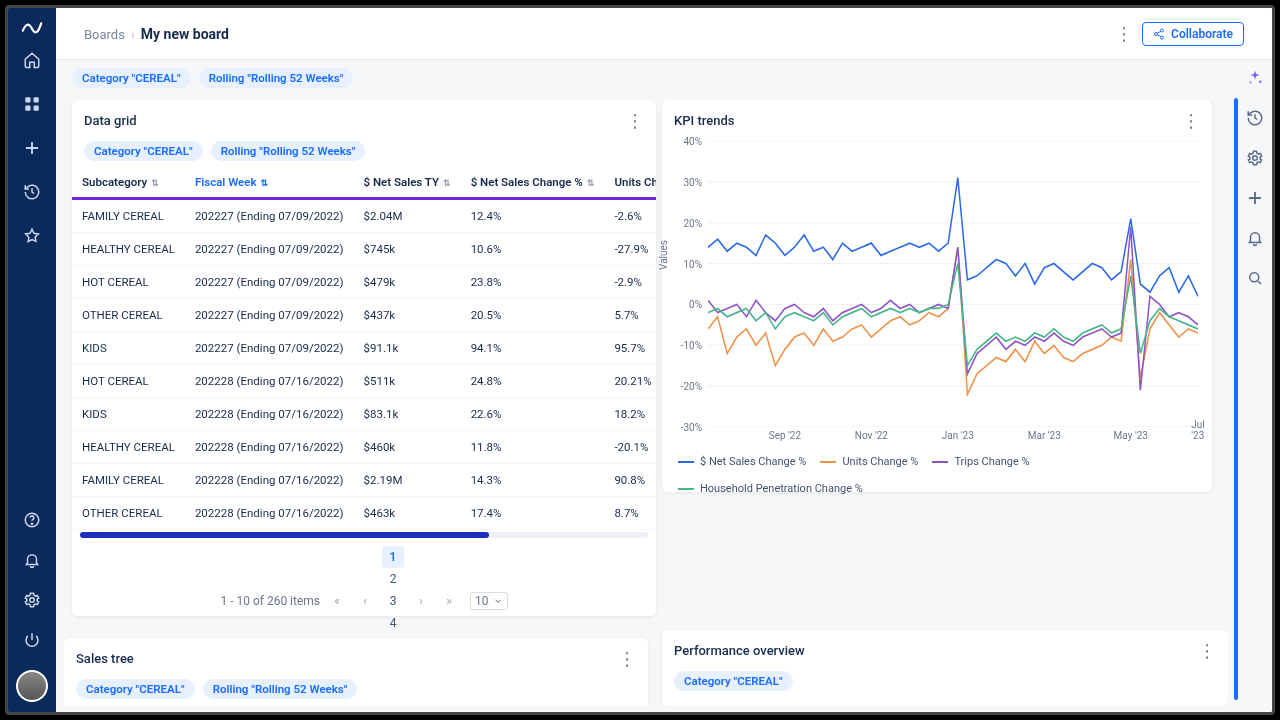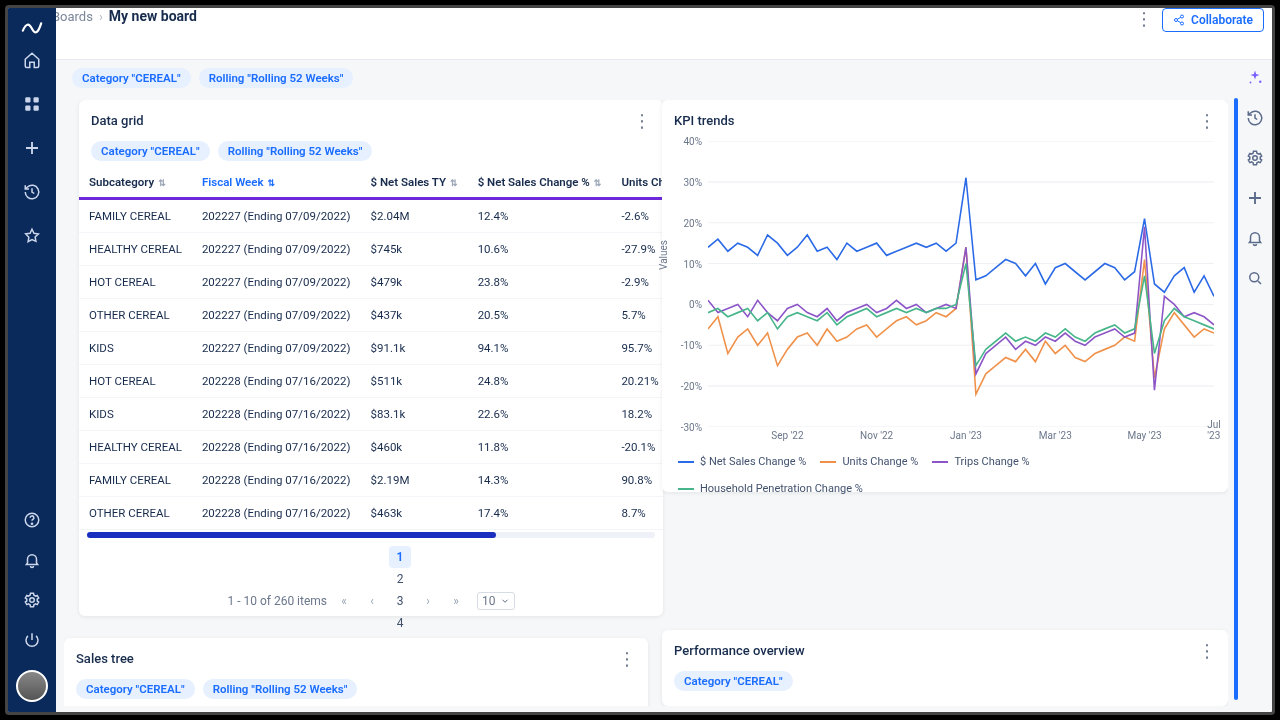--- a/index.html
+++ b/index.html
@@ -9,35 +9,35 @@
 .rail-top{display:flex;flex-direction:column;align-items:center;gap:24px;margin-top:6px}
 .rail-bottom{position:absolute;bottom:10px;display:flex;flex-direction:column;align-items:center;gap:20px}
 .rail-ico{width:20px;height:20px;display:flex;align-items:center;justify-content:center;color:#cbd6eb;cursor:pointer}
 .logo{width:22px;height:22px;display:flex;align-items:center;justify-content:center;color:#fff;font-weight:700;margin-bottom:6px}
 .avatar{width:32px;height:32px;border-radius:50%;background:linear-gradient(#888,#555);border:2px solid #fff}
 .right-rail{position:absolute;right:0;top:42px;width:34px;display:flex;flex-direction:column;align-items:center;gap:20px;padding-top:18px;z-index:4}
 .right-rail .ico{width:20px;height:20px;display:flex;align-items:center;justify-content:center;color:#5b6b8c;cursor:pointer}
 .right-rail .accent{color:#7b61ff}
 .blue-strip{position:absolute;top:90px;bottom:12px;right:34px;width:4px;background:#1a6dff;border-radius:2px}
 
-.header{position:absolute;left:36px;right:0;top:0;height:52px;background:#fff;display:flex;align-items:flex-start;padding:0 8px;border-bottom:1px solid #e7e9ee}
+.header{position:absolute;left:48px;right:0;top:0;height:52px;background:#fff;display:flex;align-items:center;padding:0 28px;border-bottom:1px solid #e7e9ee}
 .crumb{color:#7a869a;font-size:13px}
 .crumb .sep{margin:0 6px;color:#b0b8c4}
 .title{font-weight:700;color:#172b4d;font-size:14px}
 .hspace{flex:1}
 .hdr-kebab{width:20px;color:#6b778c;cursor:pointer;text-align:center;font-size:18px;margin-right:8px}
 .collab{border:1.5px solid #1a6dff;color:#1a6dff;background:#fff;border-radius:4px;padding:4px 10px;font-size:12px;font-weight:600;display:flex;align-items:center;gap:6px;cursor:pointer}
 
 .chip-row{position:absolute;left:48px;right:40px;top:52px;height:36px;display:flex;align-items:center;gap:8px;padding:0 16px}
 .chip{background:#e6f0ff;color:#1a6dff;border-radius:14px;padding:3px 10px;font-size:11.5px;font-weight:600}
 
 .cards{position:absolute;left:56px;right:44px;top:92px;bottom:6px;overflow:hidden}
 .card{position:absolute;background:#fff;border-radius:6px;box-shadow:0 1px 4px rgba(0,0,0,.08)}
-#grid{left:15px;top:0;width:584px;height:516px}
-#kpi{left:598px;top:0;right:0;height:392px}
+#grid{left:8px;top:0;width:584px;height:516px}
+#kpi{left:598px;top:0;right:16px;height:392px}
 #tree{left:0;top:538px;width:584px;height:76px}
 #perf{left:598px;top:530px;right:0;height:76px}
 
 .card-hd{display:flex;align-items:center;padding:10px 12px}
 .card-ttl{font-size:13px;color:#172b4d;font-weight:500}
 .kebab{margin-left:auto;color:#6b778c;font-size:18px;cursor:pointer;width:18px;text-align:center}
 .chips{display:flex;gap:8px;padding:0 12px 6px}
 
 .tbl{width:100%;border-collapse:collapse;font-size:11.5px;color:#172b4d}
 .tbl th{text-align:left;font-weight:600;color:#172b4d;padding:8px 10px;border-bottom:3px solid #6d28d9;white-space:nowrap}

